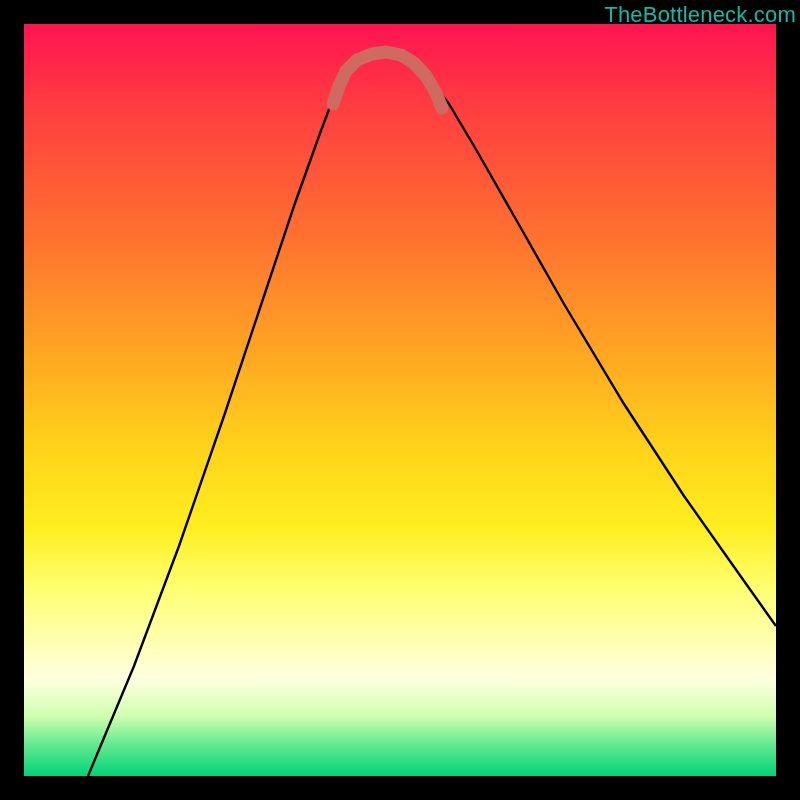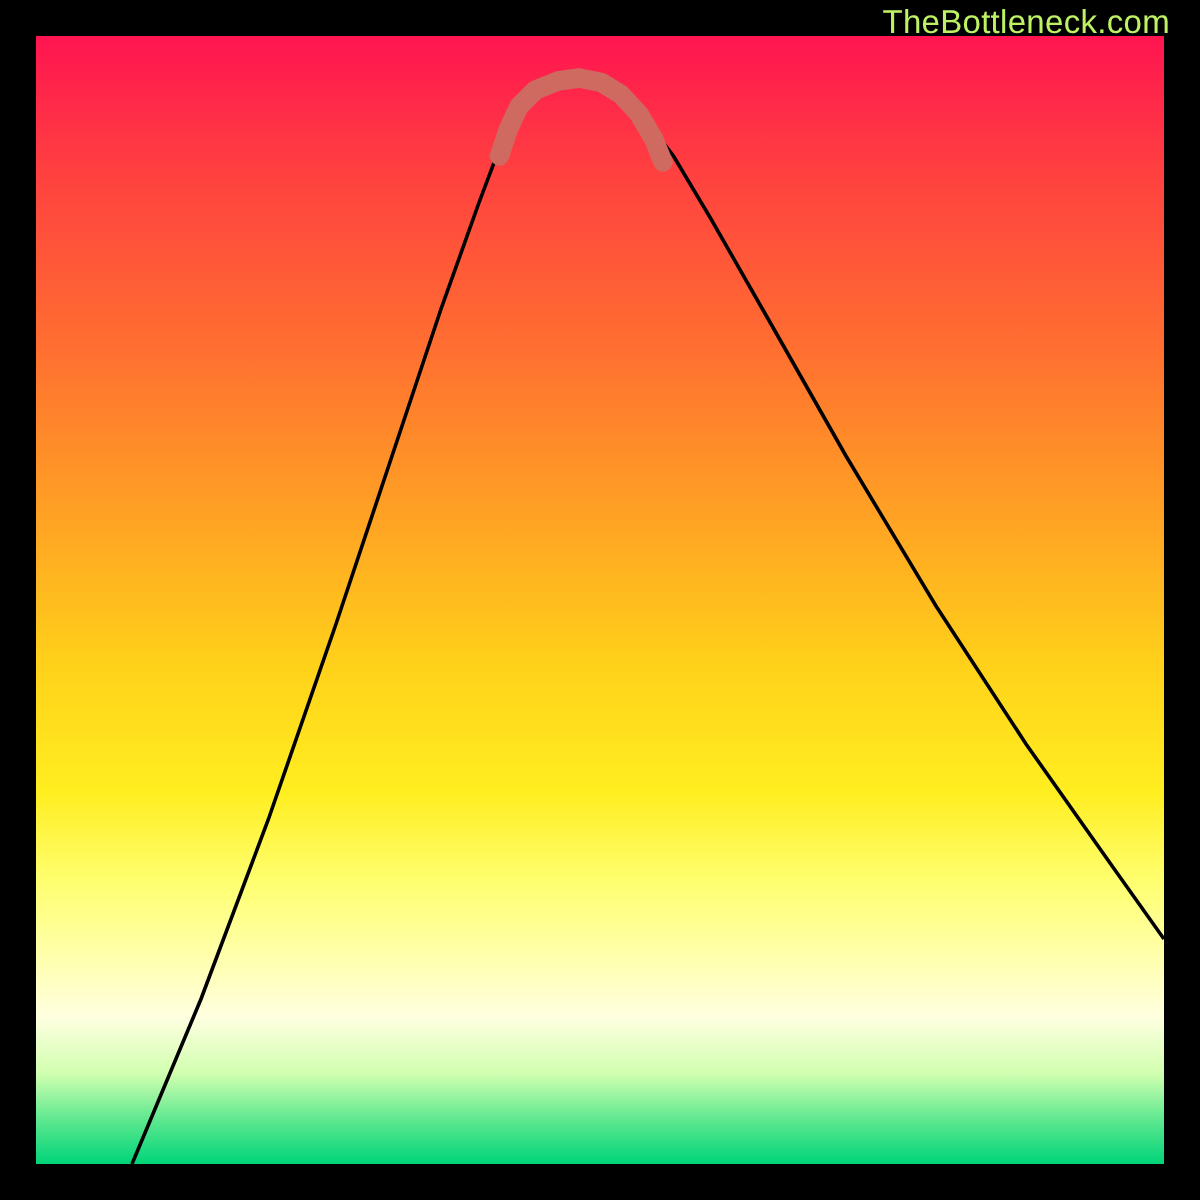--- a/index.html
+++ b/index.html
@@ -28,22 +28,22 @@
       #ffffb0 82%,
       #ffffe0 87%,
       #d0ffb0 92%,
       #60e890 96%,
       #00d478 100%
     );
   }
   .watermark {
     position: absolute;
     top: 2px;
-    right: 20px;
-    color: #bef264;
+    right: 4px;
+    color: #14b8a6;
     font-size: 22px;
     letter-spacing: 0.2px;
     font-weight: 400;
     z-index: 10;
   }
   svg {
     position: absolute;
     left: 0;
     top: 0;
   }

